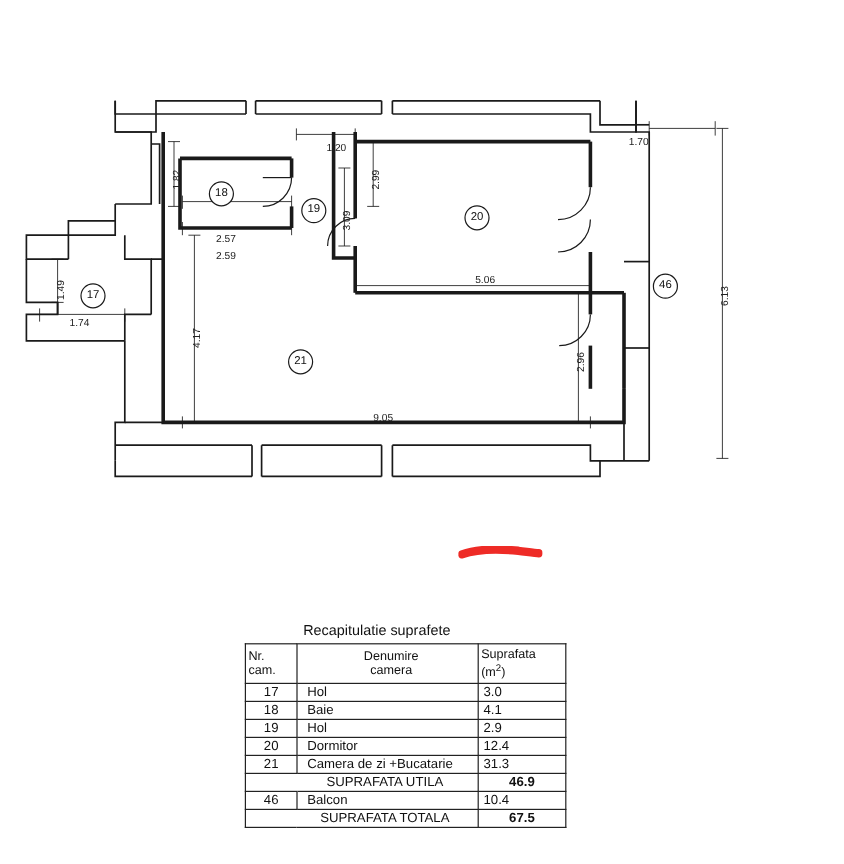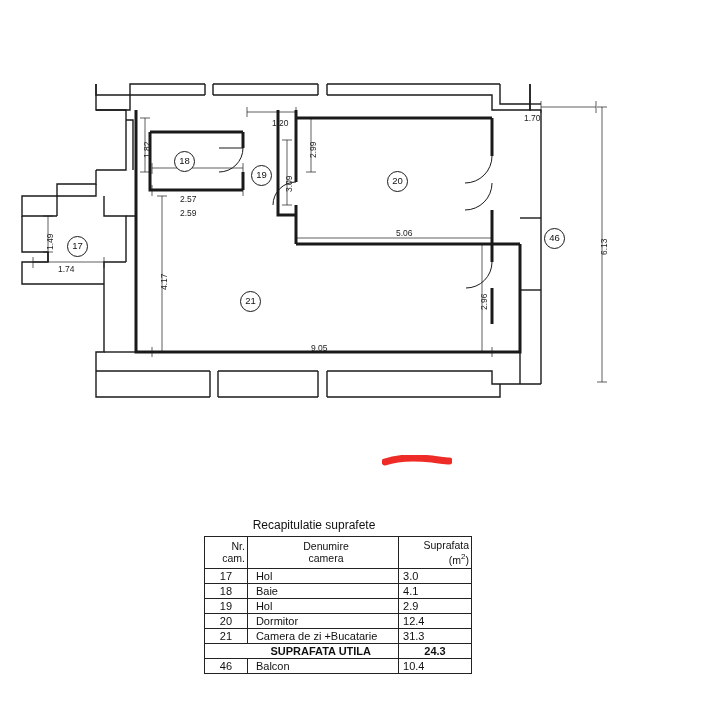--- a/index.html
+++ b/index.html
@@ -72,34 +72,34 @@
     width: 268px;
     font-size: 11px;
     color: #111;
   }
   table.surf td, table.surf th {
     border: 1px solid #222;
     padding: 1px 4px;
     font-weight: normal;
   }
   table.surf thead th {
-    text-align: right;
+    text-align: left;
     font-size: 10.5px;
     line-height: 12px;
     padding: 2px 2px;
   }
   .col-nr { width: 38px; text-align: center; }
   .col-name { width: 160px; text-align: left; padding-left: 8px !important; margin-top: 20px; }
   .col-area { width: 70px; }
   tr.total td {
     font-weight: bold;
     text-align: center;
   }
   tr.total td.col-nr { border-left: 1px solid #222; border-right: none; }
-  tr.total td.col-name { text-align: center; padding-left: 0 !important; font-weight: bold; border-left: none; }
+  tr.total td.col-name { text-align: center; padding-left: 0 !important; font-weight: normal; border-left: none; }
   .sup { font-size: 8px; vertical-align: super; }
 </style>
 </head>
 <body>
 
 <div id="plan-wrap">
   <svg id="plan-svg" width="703" height="440" viewBox="0 0 703 440">
     <g stroke="#1a1a1a" fill="none" stroke-width="1.4">
 
       <path d="M96 84 L96 110 L130 110 L130 84 L205 84"></path>
@@ -280,22 +280,27 @@
         <td class="col-area">12.4</td>
       </tr>
       <tr>
         <td class="col-nr">21</td>
         <td class="col-name">Camera de zi +Bucatarie</td>
         <td class="col-area">31.3</td>
       </tr>
       <tr class="total">
         <td class="col-nr"></td>
         <td class="col-name">SUPRAFATA UTILA</td>
-        <td class="col-area">24.3</td>
+        <td class="col-area">46.9</td>
       </tr>
       <tr>
         <td class="col-nr">46</td>
         <td class="col-name">Balcon</td>
         <td class="col-area">10.4</td>
       </tr>
+      <tr class="total">
+        <td class="col-nr"></td>
+        <td class="col-name">SUPRAFATA TOTALA</td>
+        <td class="col-area">67.5</td>
+      </tr>
     </tbody>
   </table>
 </div>
 
 </body></html>

